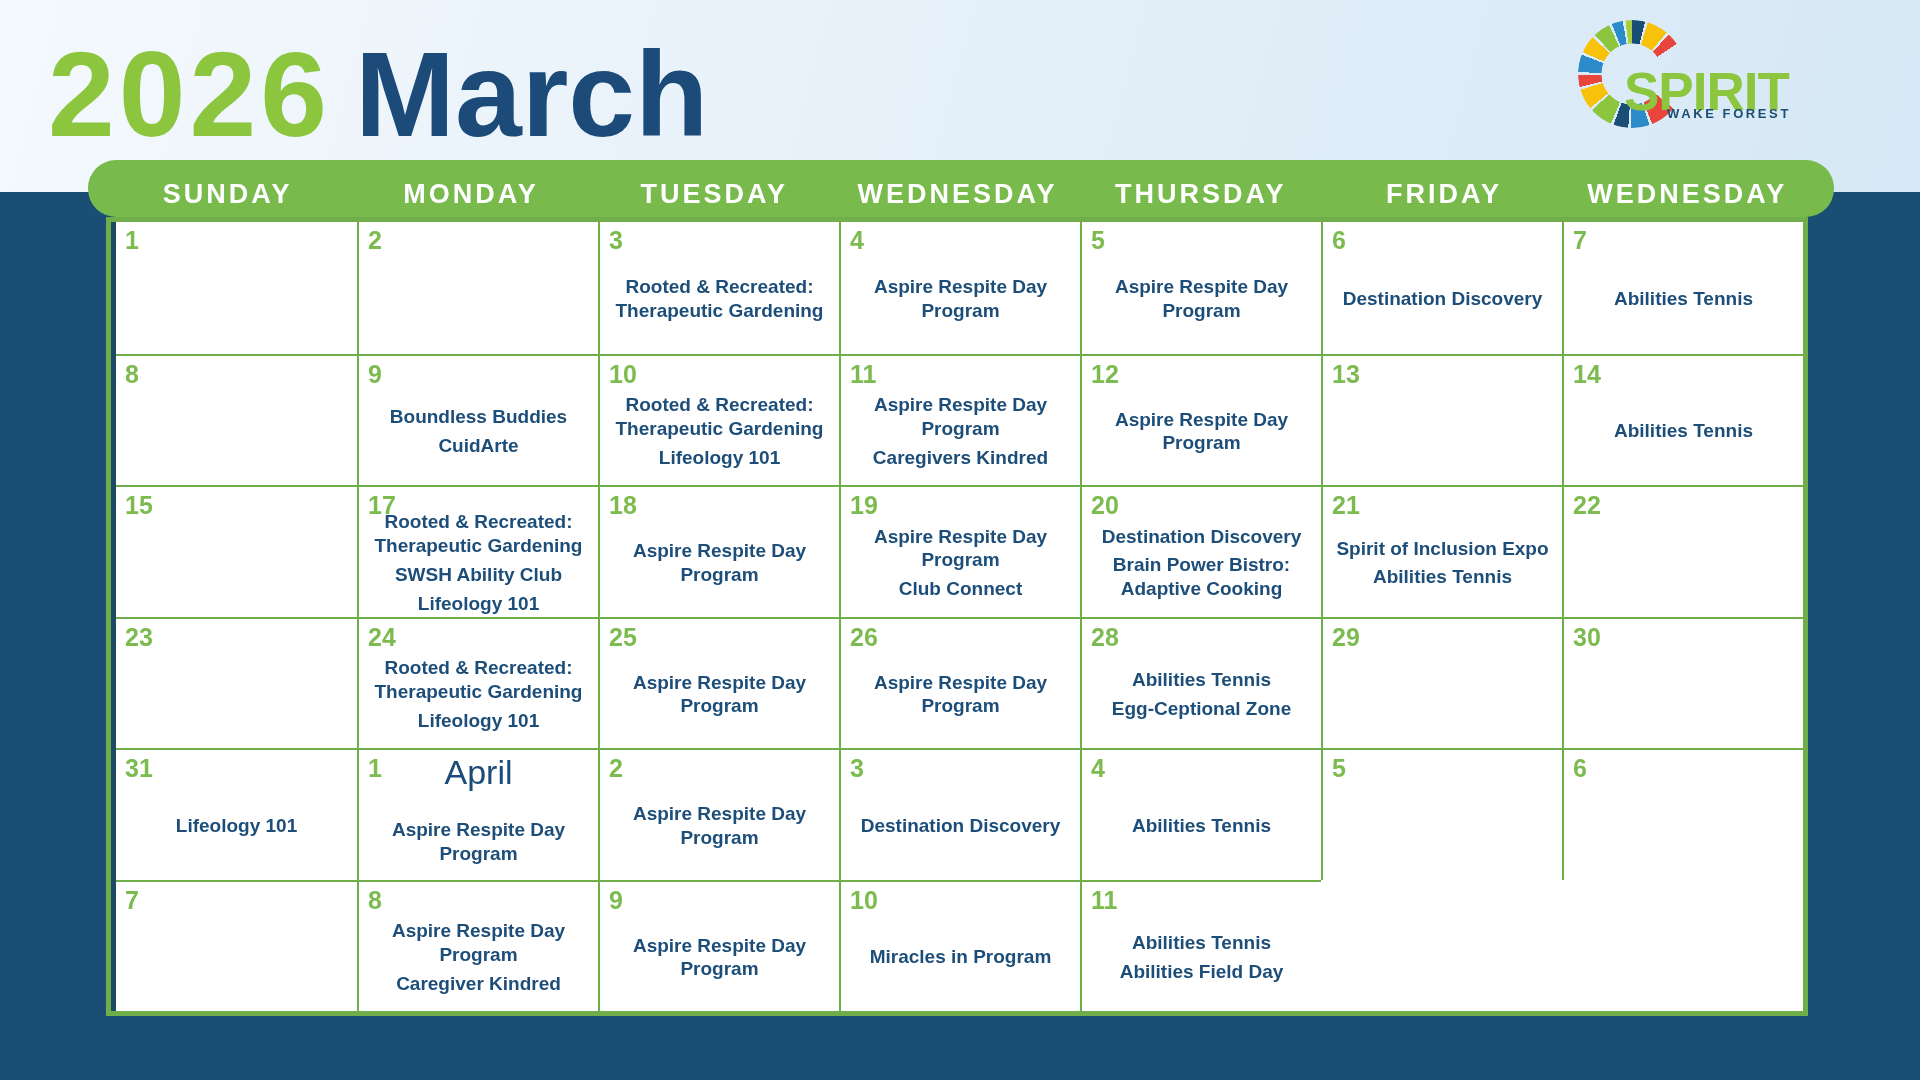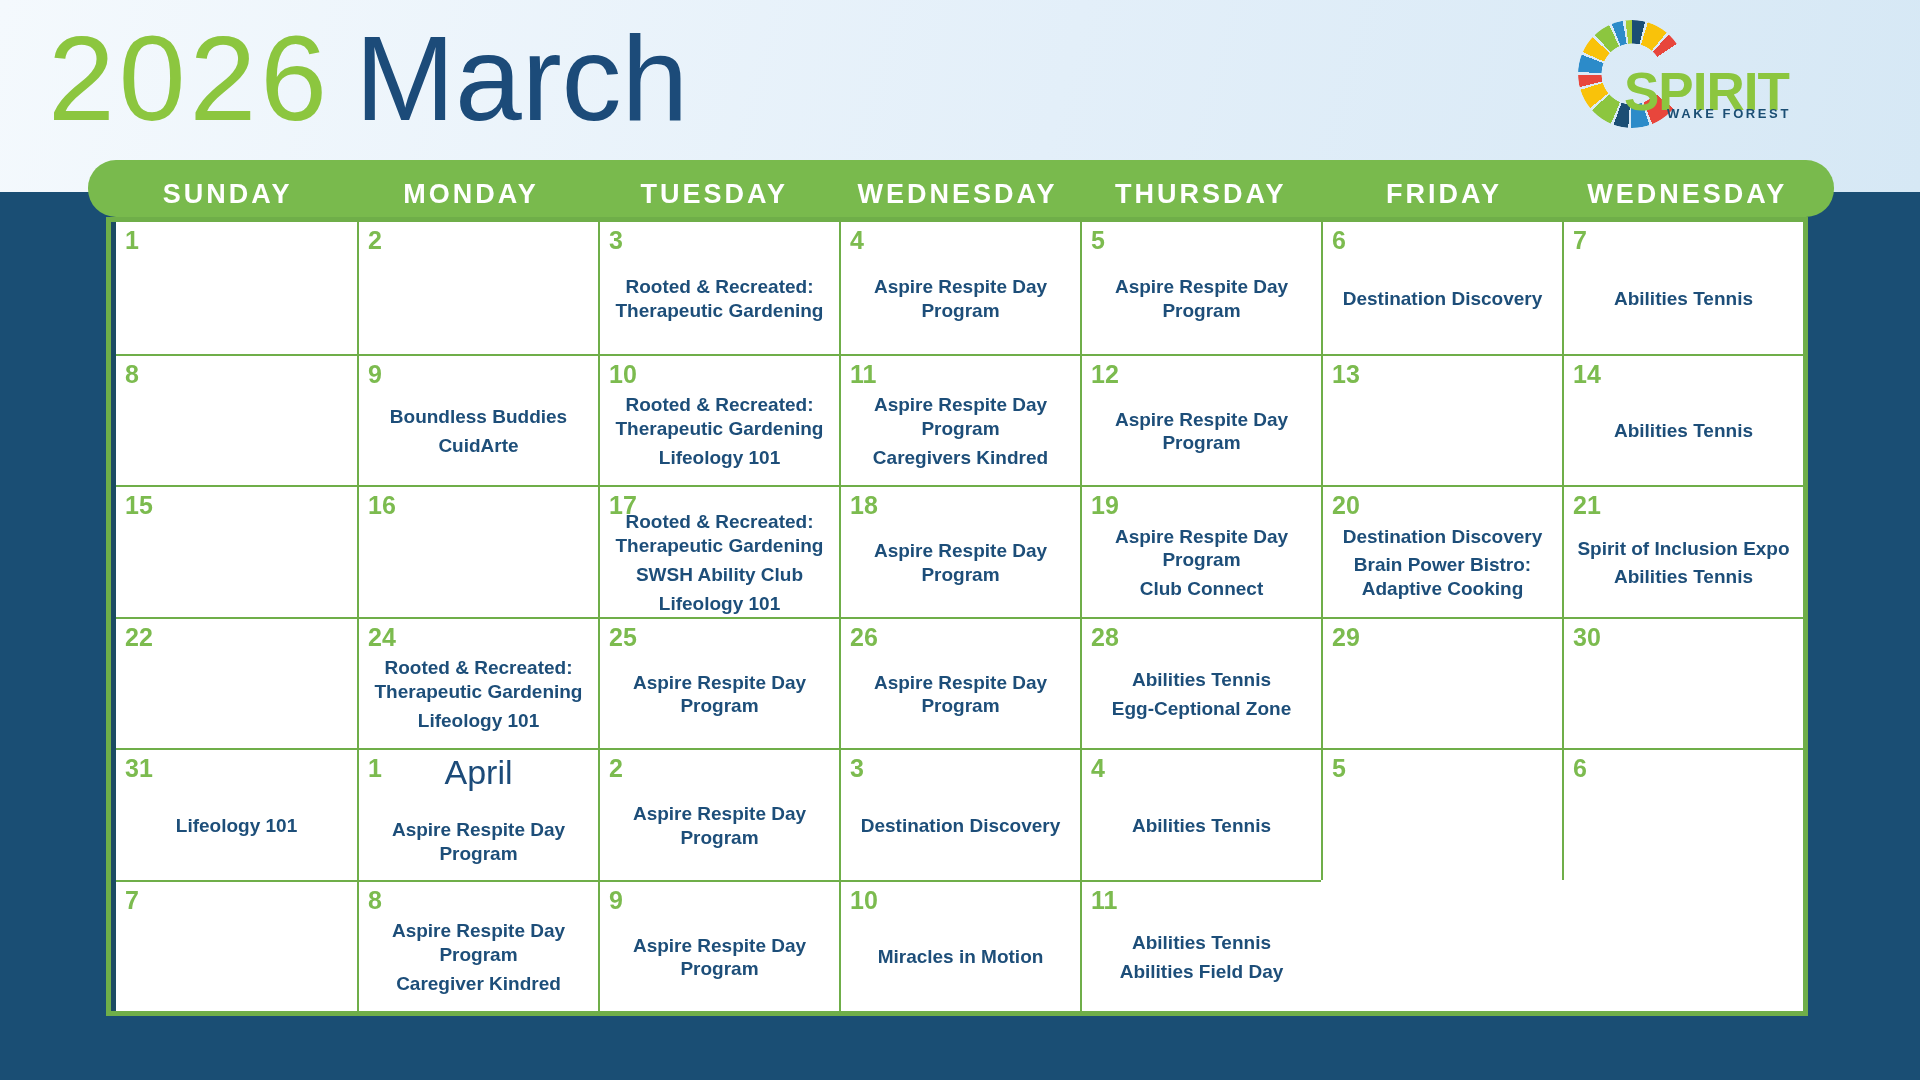--- a/index.html
+++ b/index.html
@@ -4,21 +4,21 @@
 <style>
   html,body { margin:0; padding:0; }
   .page {
     position:relative; width:1920px; height:1080px; overflow:hidden;
     background:#1A4E74; font-family:"Liberation Sans", sans-serif;
   }
   .top-band {
     position:absolute; left:0; top:0; width:1920px; height:192px;
     background:linear-gradient(105deg,#f4f9fd 0%,#e3eff9 55%,#d6e8f5 100%);
   }
-  .title { position:absolute; left:48px; top:12px; font-weight:normal; font-size:120px; line-height:1.1; white-space:nowrap;text-align:center; }
+  .title { position:absolute; left:48px; top:28px; font-weight:bold; font-size:120px; line-height:1.1; white-space:nowrap;text-align:center; }
   .title .year  { color:#8CC63F; letter-spacing:4px; }
   .title .month { color:#1C4B79; margin-left:24px; letter-spacing:0px; }
 
   
   .logo { position:absolute; left:1578px; top:20px; width:230px; height:128px; }
   .ring { position:absolute; left:0; top:0; width:108px; height:108px; border-radius:50%;
     -webkit-mask:radial-gradient(closest-side, transparent 56%, #000 57%);
     mask:radial-gradient(closest-side, transparent 56%, #000 57%);
   }
   .logo-word { position:absolute; left:46px; top:26px; font-size:53px; font-weight:bold; color:#8CC63F; letter-spacing:-1px;margin-top:15px; }
@@ -159,24 +159,20 @@
           <div class="num">14</div>
           <div class="events">
             <div class="event">Abilities Tennis</div>
           </div>
         </div>
         <div class="cell">
           <div class="num">15</div>
           <div class="events"></div>
         </div>
         <div class="cell">
-          <div class="num">16</div>
-          <div class="events"></div>
-        </div>
-        <div class="cell">
           <div class="num">17</div>
           <div class="events">
             <div class="event">Rooted &amp; Recreated: Therapeutic Gardening</div>
             <div class="event">SWSH Ability Club</div>
             <div class="event">Lifeology 101</div>
           </div>
         </div>
         <div class="cell">
           <div class="num">18</div>
           <div class="events">
@@ -202,20 +198,24 @@
           <div class="events">
             <div class="event">Spirit of Inclusion Expo</div>
             <div class="event">Abilities Tennis</div>
           </div>
         </div>
         <div class="cell">
           <div class="num">22</div>
           <div class="events"></div>
         </div>
         <div class="cell">
+          <div class="num">23</div>
+          <div class="events"></div>
+        </div>
+        <div class="cell">
           <div class="num">24</div>
           <div class="events">
             <div class="event">Rooted &amp; Recreated: Therapeutic Gardening</div>
             <div class="event">Lifeology 101</div>
           </div>
         </div>
         <div class="cell">
           <div class="num">25</div>
           <div class="events">
             <div class="event">Aspire Respite Day Program</div>
@@ -294,21 +294,21 @@
         </div>
         <div class="cell">
           <div class="num">9</div>
           <div class="events">
             <div class="event">Aspire Respite Day Program</div>
           </div>
         </div>
         <div class="cell">
           <div class="num">10</div>
           <div class="events">
-            <div class="event">Miracles in Motion</div>
+            <div class="event">Miracles in Program</div>
           </div>
         </div>
         <div class="cell">
           <div class="num">11</div>
           <div class="events">
             <div class="event">Abilities Tennis</div>
             <div class="event">Abilities Field Day</div>
           </div>
         </div>
       </div>

